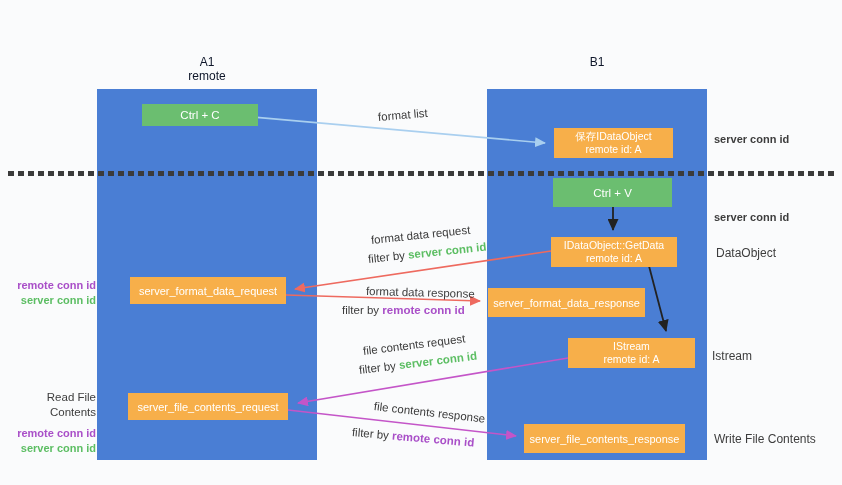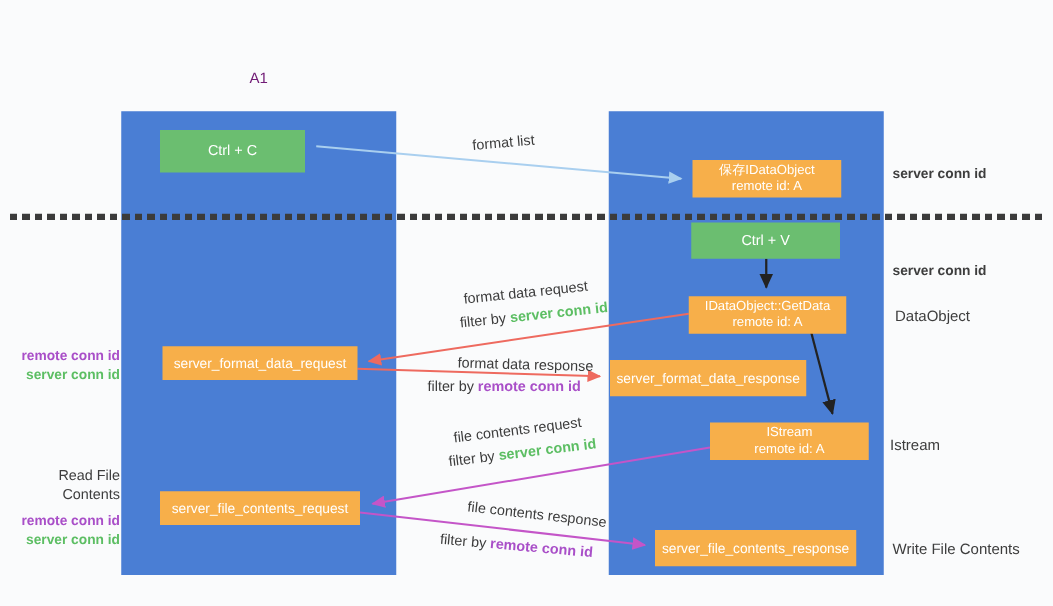--- a/index.html
+++ b/index.html
@@ -11,21 +11,21 @@
   }
   .stage { position: relative; width: 842px; height: 485px; }
 
   .title {
     position: absolute; left: 371px; top: 8px;
     font-size: 15px; line-height: 20px; color: #3d3d3d;
   }
 
   .col-header {
     position: absolute; top: 55px; width: 220px;
-    text-align: center; font-size: 12px; line-height: 14px; color: #701a75;
+    text-align: center; font-size: 12px; line-height: 14px; color: #0f172a;
   }
   .lifeline {
     position: absolute; top: 89px; width: 220px; height: 371px;
     background: #4a7ed4;
   }
 
   .dotted-line {
     position: absolute; left: 8px; top: 171px; width: 828px; height: 5px;
     background: repeating-linear-gradient(90deg, #3b3b3b 0 6px, transparent 6px 10px);
   }
@@ -55,22 +55,24 @@
   .arrows { position: absolute; left: 0; top: 0; width: 842px; height: 485px; pointer-events: none; }
 </style>
 </head>
 <body>
 
 <div class="stage">
 
 
   <div class="col-header" style="left:97px;">
     <div>A1</div>
+    <div>remote</div>
   </div>
   <div class="col-header" style="left:487px;">
+    <div>B1</div>
   </div>
 
   <div class="lifeline" style="left:97px;"></div>
   <div class="lifeline" style="left:487px;"></div>
 
   <div class="dotted-line"></div>
 
   <svg class="arrows" viewBox="0 0 842 485">
     <defs>
       <marker id="mBlue" markerUnits="userSpaceOnUse" markerWidth="11" markerHeight="10" refX="10" refY="5" orient="auto">
@@ -88,21 +90,21 @@
     </defs>
     <line x1="253" y1="117" x2="545" y2="143" stroke="#a9cfef" stroke-width="1.6" marker-end="url(#mBlue)"></line>
     <line x1="613" y1="207" x2="613" y2="230" stroke="#222222" stroke-width="1.8" marker-end="url(#mBlk)"></line>
     <line x1="551" y1="251" x2="295" y2="289" stroke="#ee6a5f" stroke-width="1.6" marker-end="url(#mRed)"></line>
     <line x1="286" y1="295" x2="480" y2="301" stroke="#ee6a5f" stroke-width="1.6" marker-end="url(#mRed)"></line>
     <line x1="649" y1="266" x2="666" y2="331" stroke="#222222" stroke-width="1.8" marker-end="url(#mBlk)"></line>
     <line x1="568" y1="358" x2="298" y2="403" stroke="#c455c8" stroke-width="1.6" marker-end="url(#mMag)"></line>
     <line x1="288" y1="410" x2="516" y2="436" stroke="#c455c8" stroke-width="1.6" marker-end="url(#mMag)"></line>
   </svg>
 
-  <div class="node green" style="left:128px; top:104px; width:116px; height:34px;">
+  <div class="node green" style="left:142px; top:104px; width:116px; height:22px;">
     <span>Ctrl + C</span>
   </div>
 
   <div class="node orange small" style="left:554px; top:128px; width:119px; height:30px;">
     <span class="l">保存IDataObject</span>
     <span class="l">remote id: A</span>
   </div>
 
   <div class="node green" style="left:553px; top:178px; width:119px; height:29px;">
     <span>Ctrl + V</span>
@@ -158,21 +160,21 @@
   <div class="edge-label" style="left:352px; top:426px; transform:rotate(5deg);">
     <span>filter by</span>
     <span class="purple-text">remote conn id</span>
   </div>
 
   <div class="side-group" style="top:278px;">
     <div class="purple-text">remote conn id</div>
     <div class="green-text">server conn id</div>
   </div>
 
-  <div class="side-group" style="top:374px;">
+  <div class="side-group" style="top:390px;">
     <div class="dark">Read File Contents</div>
     <div class="purple-text">remote conn id</div>
     <div class="green-text">server conn id</div>
   </div>
 
   <div class="side-label green-text" style="left:714px; top:133px; font-size:11px;">server conn id</div>
   <div class="side-label green-text" style="left:714px; top:211px; font-size:11px;">server conn id</div>
   <div class="side-label" style="left:716px; top:246px;">DataObject</div>
   <div class="side-label" style="left:712px; top:349px;">Istream</div>
   <div class="side-label" style="left:714px; top:432px;">Write File Contents</div>

